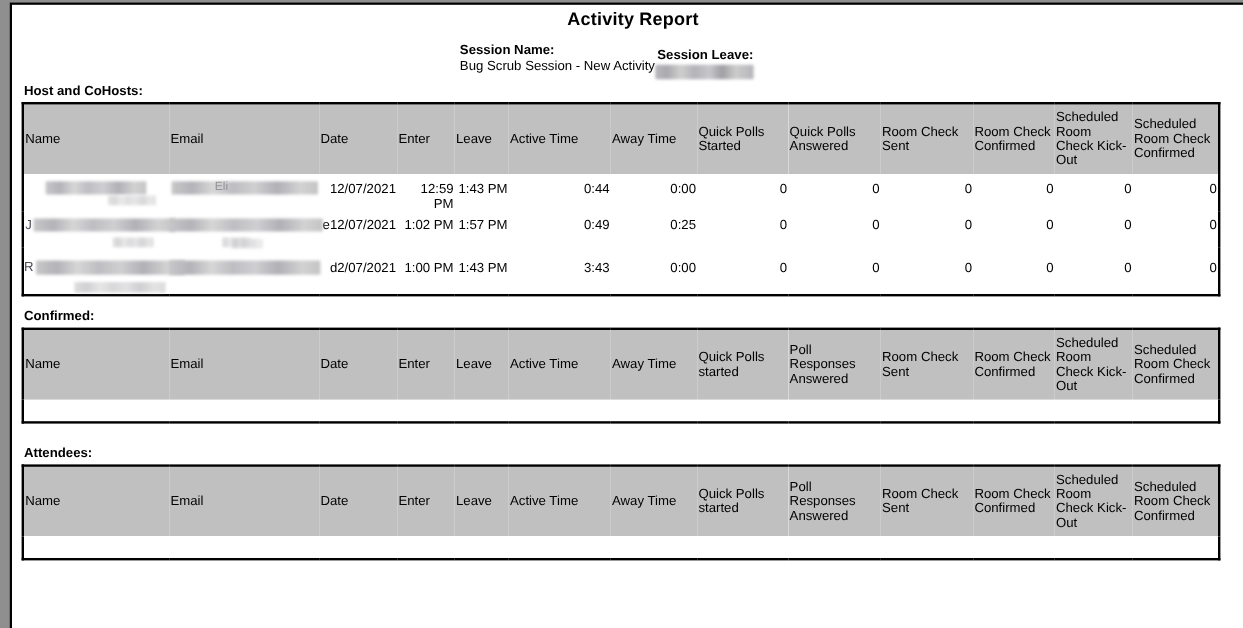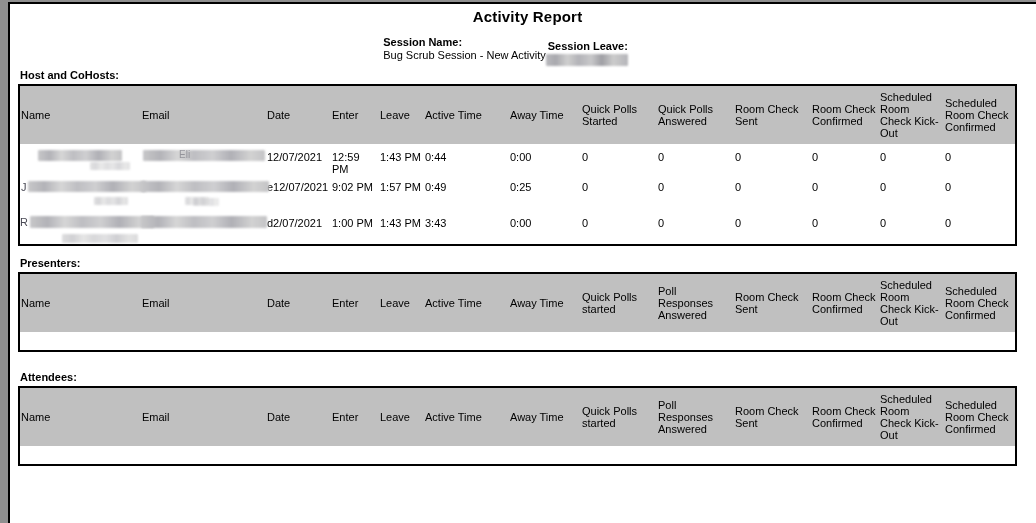--- a/index.html
+++ b/index.html
@@ -36,21 +36,21 @@
   table.report{
     width:997px;table-layout:fixed;border-collapse:collapse;
     border:2px solid #000;font-size:11px;color:#000;
   }
   table.report thead th{
     background:var(--header-bg,#c0c0c0);
     font-weight:normal;text-align:left;vertical-align:middle;
     line-height:12px;padding:5px 1px;height:26px;overflow:hidden;
   }
   table.report td{
-    text-align:left;vertical-align:top;padding:0 1px;overflow:visible;
+    text-align:right;vertical-align:top;padding:0 1px;overflow:visible;
   }
   .cell-name,.cell-email{position:relative;}
   .rb{
     position:absolute;
     background:linear-gradient(90deg,#c7c7c9 0,#b3b3b8 14%,#d6d6d6 28%,#bebec2 42%,#cfcfd1 57%,#b0b0b6 72%,#d2d2d2 88%,#c4c4c6 100%);
     filter:blur(1.2px);border-radius:1px;height:11px;
   }
   .frag{position:absolute;font-size:11px;color:#4a4a55;}
   .frag-overlay{position:absolute;font-size:10px;color:#8a8a92;opacity:.85;}
   .empty-row td{height:18px;}
@@ -157,21 +157,21 @@
               <td class="cell-name">
                 <div class="rb rb-a"></div>
                 <div class="rb rb-b"></div>
                 <span class="frag frag-name">J</span>
               </td>
               <td class="cell-email">
                 <div class="rb rb-a"></div>
                 <div class="rb rb-b"></div>
               </td>
               <td>e12/07/2021</td>
-              <td>9:02 PM</td>
+              <td>1:02 PM</td>
               <td>1:57 PM</td>
               <td>0:49</td>
               <td>0:25</td>
               <td>0</td>
               <td>0</td>
               <td>0</td>
               <td>0</td>
               <td>0</td>
               <td>0</td>
             </tr>
@@ -194,21 +194,21 @@
               <td>0</td>
               <td>0</td>
               <td>0</td>
               <td>0</td>
               <td>0</td>
             </tr>
           </tbody>
         </table>
       </div>
       <div class="sec sec-presenters">
-        <div class="section-label">Presenters:</div>
+        <div class="section-label">Confirmed:</div>
         <table class="report">
           <colgroup>
             <col style="width: 122px;">
             <col style="width: 125px;">
             <col style="width: 65px;">
             <col style="width: 48px;">
             <col style="width: 45px;">
             <col style="width: 85px;">
             <col style="width: 72px;">
             <col style="width: 76px;">

